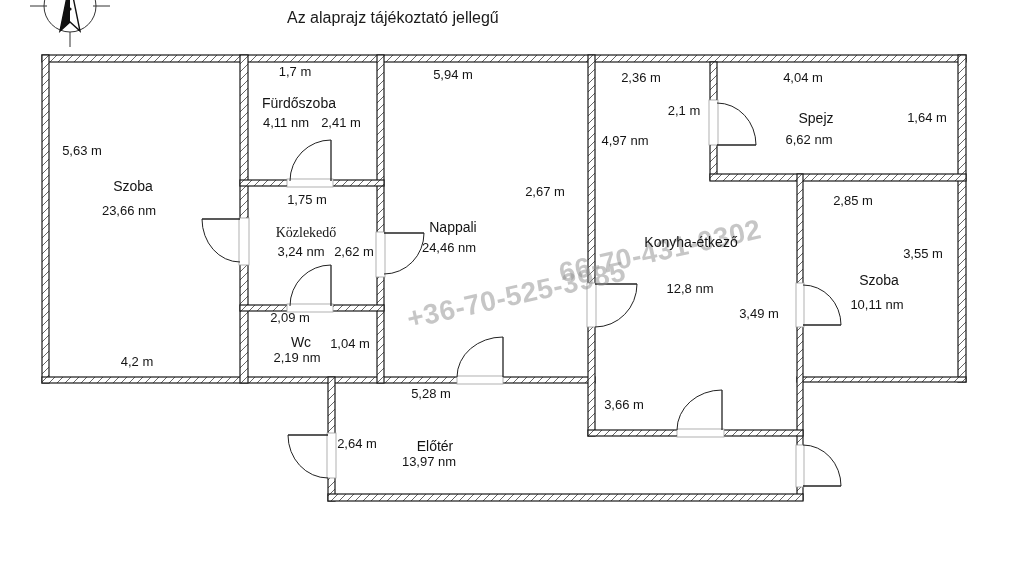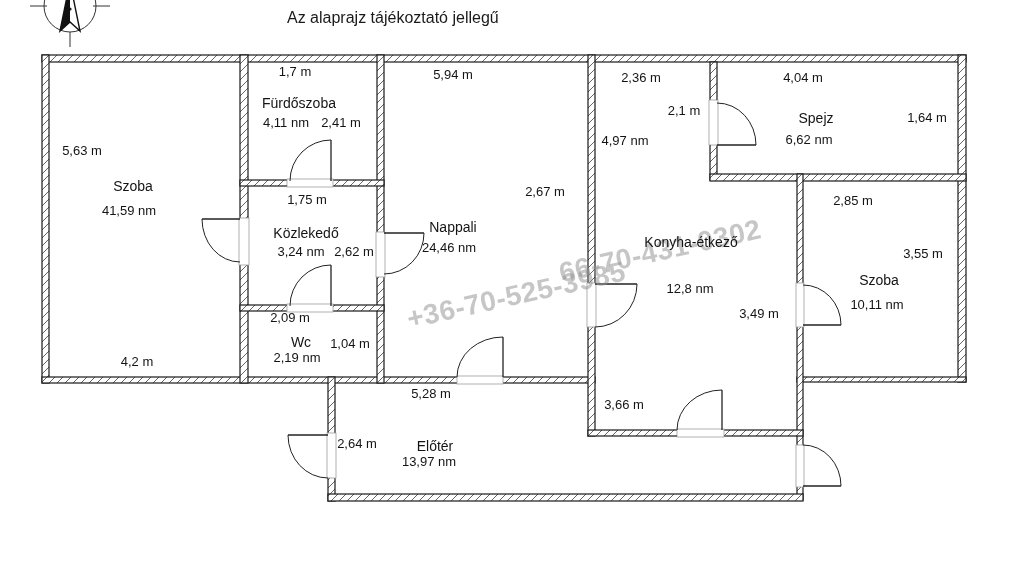--- a/index.html
+++ b/index.html
@@ -106,30 +106,30 @@
     </g>
   </svg>
 
   <div class="wm wm1">+36-70-525-3985</div>
   <div class="wm wm2">66-70-431-0302</div>
 
   <div class="page-title">Az alaprajz tájékoztató jellegű</div>
 
   <div class="lbl" style="left:82px;top:150px;text-align:right;">5,63 m</div>
   <div class="lbl room-name" style="left:133px;top:186px;">Szoba</div>
-  <div class="lbl" style="left:129px;top:210px;">41,59 nm</div>
+  <div class="lbl" style="left:129px;top:210px;">23,66 nm</div>
   <div class="lbl" style="left:137px;top:361px;">4,2 m</div>
 
   <div class="lbl" style="left:295px;top:71px;">1,7 m</div>
   <div class="lbl room-name" style="left:299px;top:103px;">Fürdőszoba</div>
   <div class="lbl" style="left:286px;top:122px;">4,11 nm</div>
   <div class="lbl" style="left:341px;top:122px;">2,41 m</div>
 
   <div class="lbl" style="left:307px;top:199px;">1,75 m</div>
-  <div class="lbl room-name" style="left:306px;top:233px;">Közlekedő</div>
+  <div class="lbl room-name" style="left:306px;top:233px;font-family:Liberation Serif, serif;">Közlekedő</div>
   <div class="lbl" style="left:301px;top:251px;">3,24 nm</div>
   <div class="lbl" style="left:354px;top:251px;">2,62 m</div>
 
   <div class="lbl" style="left:290px;top:317px;">2,09 m</div>
   <div class="lbl room-name" style="left:301px;top:342px;">Wc</div>
   <div class="lbl" style="left:350px;top:343px;">1,04 m</div>
   <div class="lbl" style="left:297px;top:357px;">2,19 nm</div>
 
   <div class="lbl" style="left:453px;top:74px;">5,94 m</div>
   <div class="lbl" style="left:545px;top:191px;">2,67 m</div>

